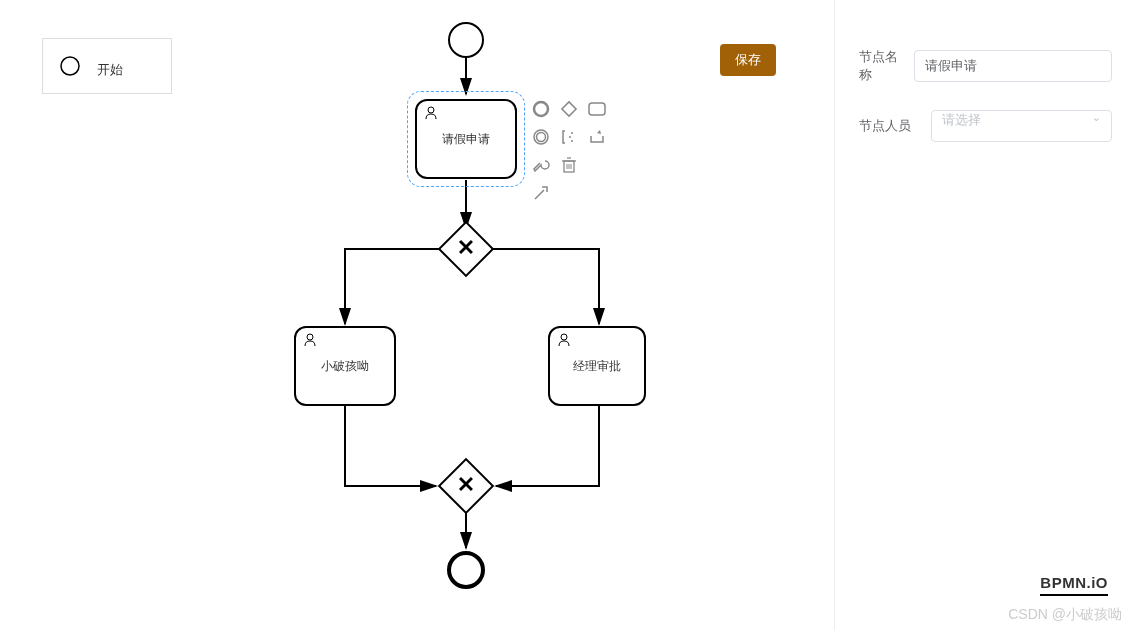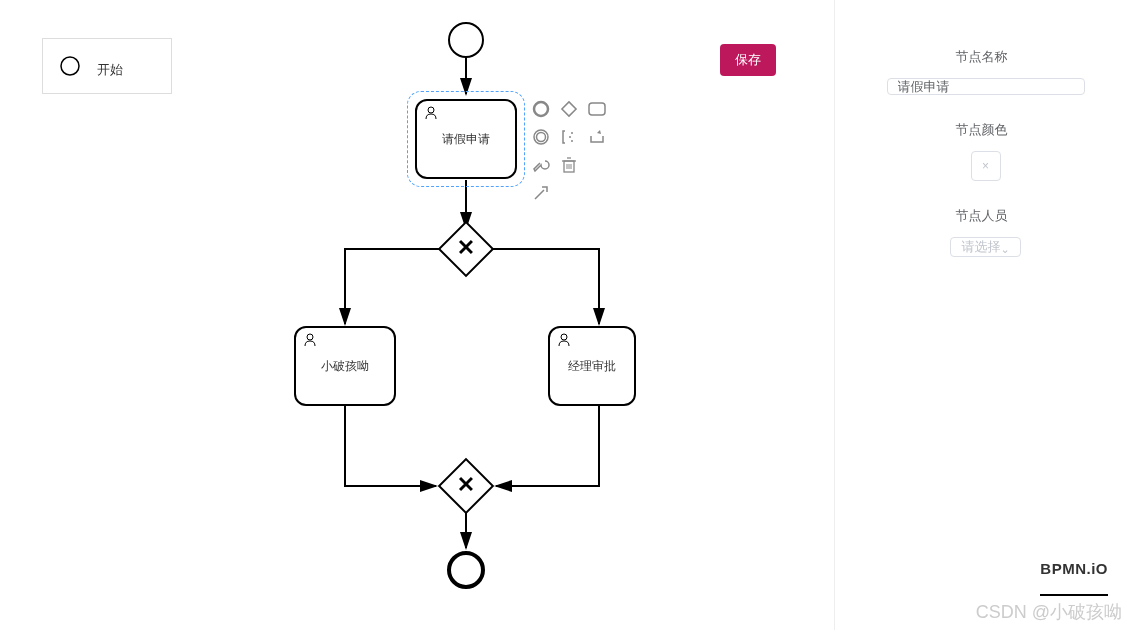--- a/index.html
+++ b/index.html
@@ -1,31 +1,31 @@
 <!DOCTYPE html>
 <html><head>
 <meta charset="utf-8">
 <style>
 * { box-sizing: border-box; margin: 0; padding: 0; }
 body { font-family: "Microsoft YaHei", Arial, sans-serif; font-size: 13px; color: #333; width: 1136px; height: 630px; position: relative; background: #fff; overflow: hidden; }
 .palette { position: absolute; left: 42px; top: 38px; width: 130px; border: 1px solid #ddd; background: #fff; }
 .palette-item { display: flex; align-items: flex-end; padding: 14px 14px; gap: 14px; cursor: pointer; }
 .palette-item .ico { width: 26px; height: 26px; display: flex; align-items: center; justify-content: center; }
 .canvas { position: absolute; left: 0; top: 0; width: 830px; height: 630px; }
-.save-btn { position: absolute; left: 720px; top: 44px; background: #be185d; color: #fff; border: none; border-radius: 4px; padding: 7px 15px; font-size: 13px; cursor: pointer; }
+.save-btn { position: absolute; left: 720px; top: 44px; background: #a16207; color: #fff; border: none; border-radius: 4px; padding: 7px 15px; font-size: 13px; cursor: pointer; }
 .sidebar { position: absolute; right: 0; top: 0; width: 302px; height: 630px; border-left: 1px solid #eee; padding: 48px 24px 0 24px; }
-.form-row { display: flex; align-items: center; margin-bottom: 26px; gap: 12px; flex-direction: column; }
+.form-row { display: flex; align-items: center; margin-bottom: 26px; gap: 12px; }
 .form-label { width: 60px; color: #606266; font-size: 13px; }
 .form-input { flex: 1; height: 32px; border: 1px solid #dcdfe6; border-radius: 4px; padding: 0 10px; font-size: 13px; color: #606266; }
 .form-input::placeholder { color: #c0c4cc; }
 .color-box { width: 30px; height: 30px; border: 1px solid #dcdfe6; border-radius: 4px; display: flex; align-items: center; justify-content: center; color: #c0c4cc; cursor: pointer; font-size: 12px; }
-.select { flex: 1; height: 32px; border: 1px solid #dcdfe6; border-radius: 4px; padding: 0 10px; display: flex; align-items: flex-end; justify-content: space-between; color: #c0c4cc; cursor: pointer; }
+.select { flex: 1; height: 32px; border: 1px solid #dcdfe6; border-radius: 4px; padding: 0 10px; display: flex; align-items: flex-start; justify-content: space-between; color: #c0c4cc; cursor: pointer; }
 .select .arrow { font-size: 11px; color: #c0c4cc; }
-.logo { position: absolute; right: 28px; bottom: 34px; font-weight: 900; font-size: 15px; letter-spacing: .5px; border-bottom: 2px solid #000; padding-bottom: 17px; }
-.watermark { position: absolute; right: 14px; bottom: 6px; color: #ccc; font-size: 18px; }
+.logo { position: absolute; right: 28px; bottom: 34px; font-weight: 900; font-size: 15px; letter-spacing: .5px; border-bottom: 2px solid #000; padding-bottom: 3px; }
+.watermark { position: absolute; right: 14px; bottom: 6px; color: #ccc; font-size: 14px; }
 .task-node { position: absolute; border: 2px solid #000; border-radius: 12px; background: #fff; }
 .task-node .user-ico { position: absolute; left: 6px; top: 4px; }
 .task-node .lbl { width: 100%; height: 100%; display: flex; align-items: center; justify-content: center; font-size: 12px; }
 .selected-outline { position: absolute; border: 1px dashed #4fa3ff; border-radius: 14px; pointer-events: none; }
 .ctx-pad { position: absolute; display: grid; grid-template-columns: repeat(3, 22px); gap: 6px 6px; }
 .ctx-pad .ci { width: 22px; height: 22px; display: flex; align-items: center; justify-content: center; color: #888; cursor: pointer; }
 svg.diagram { position: absolute; left: 0; top: 0; width: 830px; height: 630px; pointer-events: none; }
 </style>
 </head>
 <body>
@@ -94,21 +94,21 @@
   <div class="task-node" style="left:294px;top:326px;width:102px;height:80px">
     <span class="user-ico">
       <svg width="16" height="16">
           <circle cx="8" cy="5" r="3" fill="none" stroke="#000" stroke-width="1"></circle>
           <path d="M3 14 Q3 9 8 9 Q13 9 13 14" fill="none" stroke="#000" stroke-width="1"></path>
         </svg>
     </span>
     <div class="lbl">小破孩呦</div>
   </div>
 
-  <div class="task-node" style="left:548px;top:326px;width:88px;height:80px">
+  <div class="task-node" style="left:548px;top:326px;width:98px;height:80px">
     <span class="user-ico">
       <svg width="16" height="16">
           <circle cx="8" cy="5" r="3" fill="none" stroke="#000" stroke-width="1"></circle>
           <path d="M3 14 Q3 9 8 9 Q13 9 13 14" fill="none" stroke="#000" stroke-width="1"></path>
         </svg>
     </span>
     <div class="lbl">经理审批</div>
   </div>
 
   <div class="ctx-pad" style="left:530px;top:98px">
@@ -171,24 +171,20 @@
 </div>
 
 <button class="save-btn">保存</button>
 
 <div class="sidebar">
   <div class="form-row">
     <span class="form-label">节点名称</span>
     <input class="form-input" value="请假申请" style="">
   </div>
   <div class="form-row">
-    <span class="form-label">节点颜色</span>
-    <div class="color-box">×</div>
-  </div>
-  <div class="form-row">
     <span class="form-label">节点人员</span>
     <div class="select">
       <span>请选择</span>
       <span class="arrow">⌄</span>
     </div>
   </div>
 </div>
 
 <div class="logo">BPMN.iO</div>
 <div class="watermark">CSDN @小破孩呦</div>

